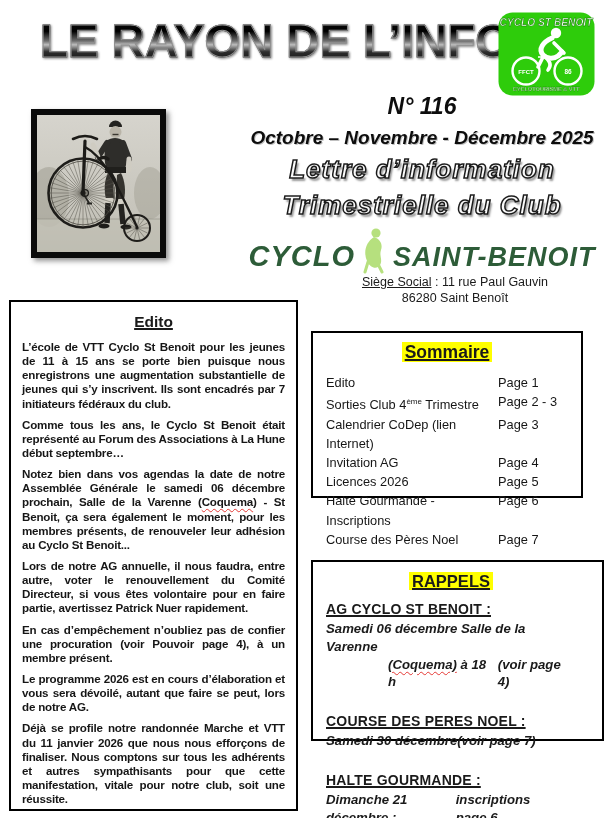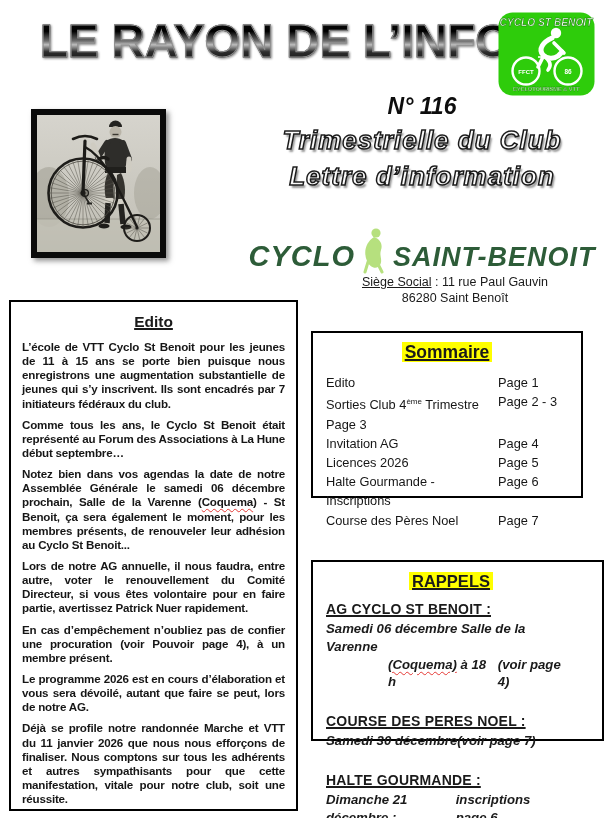--- a/index.html
+++ b/index.html
@@ -230,22 +230,23 @@
       <path d="M 48 32 C 68 42 82 75 100 112" stroke-width="2.4"></path>
       <path d="M 36 24 Q 48 18 60 24" stroke-width="2.6"></path>
       <path d="M 62 44 q 5 -3 9 0" stroke-width="3.4"></path>
       <ellipse cx="48" cy="78" rx="3.4" ry="3.4" stroke-width="1.2"></ellipse>
     </g>
   </svg>
 </div>
 
 <div class="issue-block">
   <div class="issue-no">N° 116</div>
+  <div class="period">Octobre – Novembre - Décembre 2025</div>
+  <div class="wordart-sub">Lettre d’information</div>
   <div class="wordart-sub">Trimestrielle du Club</div>
-  <div class="wordart-sub">Lettre d’information</div>
 </div>
 
 <div class="club-row">
   <span class="club-left">CYCLO</span>
   <svg class="club-rider" viewBox="0 0 30 46">
     <circle cx="17" cy="5" r="4.6" fill="#b6e07e"></circle>
     <path d="M 15 9 C 7 14 4 24 8 33 C 11 40 18 42 21 37 C 24 32 20 28 22 22 C 24 16 21 11 15 9 Z" fill="#b6e07e"></path>
     <path d="M 9 34 L 6 44 M 19 36 L 23 44" stroke="#b6e07e" stroke-width="3" stroke-linecap="round" fill="none"></path>
   </svg>
   <span class="club-right">SAINT-BENOIT</span>
@@ -275,20 +276,21 @@
   <div class="box-title sommaire-title"><span class="hl">Sommaire</span></div>
   <div class="toc-row">
     <span class="toc-label">Edito</span>
       <span class="toc-page">Page 1</span>
   </div>
   <div class="toc-row">
     <span class="toc-label"><span>Sorties Club 4</span><sup>ème</sup><span> Trimestre</span></span>
       <span class="toc-page">Page 2 - 3</span>
   </div>
   <div class="toc-row">
+    <span class="toc-label">Calendrier CoDep (lien Internet)</span>
       <span class="toc-page">Page 3</span>
   </div>
   <div class="toc-row">
     <span class="toc-label">Invitation AG</span>
       <span class="toc-page">Page 4</span>
   </div>
   <div class="toc-row">
     <span class="toc-label">Licences 2026</span>
       <span class="toc-page">Page 5</span>
   </div>

